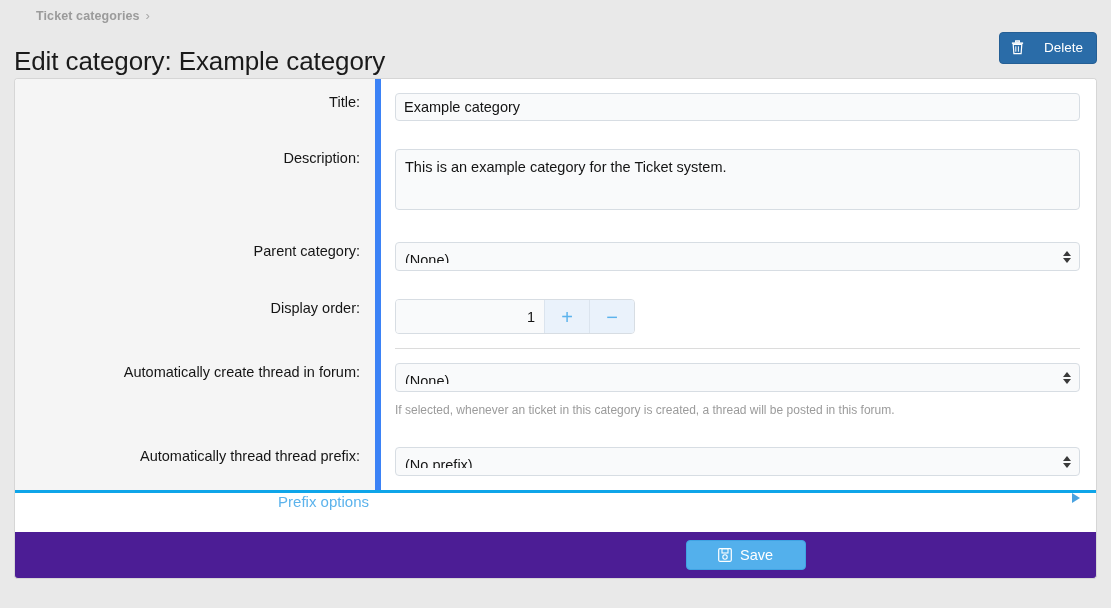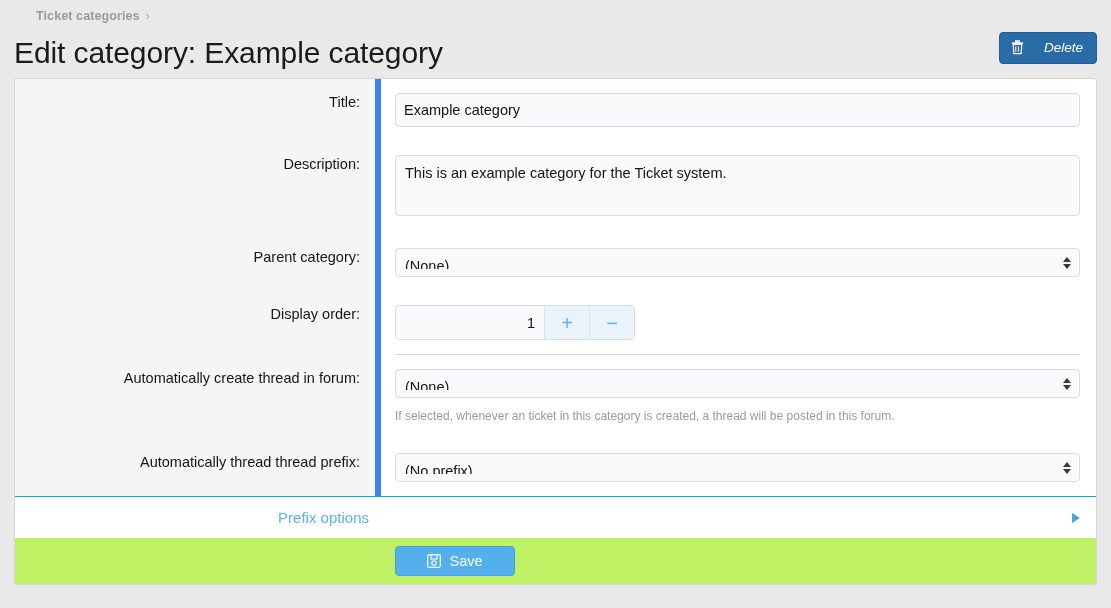--- a/index.html
+++ b/index.html
@@ -26,43 +26,42 @@
     color: #9b9b9b;
     letter-spacing: 0.1px;
     line-height: 16px;
     display: flex;
     align-items: center;
     gap: 6px;
   }
   #breadcrumb .crumb-link { color: #9b9b9b; text-decoration: none; margin-left: 22px; }
   #breadcrumb .crumb-sep { font-weight: normal; font-size: 13px; color: #a8a8a8; }
   #page-title {
-    font-size: 30px;
+    font-size: 26px;
     font-weight: normal;
     color: #1a1a1a;
     line-height: 34px;
-    margin-top: 12px;
+    margin-top: 20px;
     letter-spacing: -0.1px;
   }
   #delete-button {
     position: absolute;
     right: 14px;
     top: 32px;
     background: #2a6ca8;
     border: 1px solid #255f95;
     border-radius: 4px;
     color: #ffffff;
     font-size: 13.5px;
     padding: 7px 13px 8px 11px;
     display: flex;
     align-items: center;
     gap: 20px;
     cursor: pointer;
     line-height: 14px;
-    font-style: italic;
   }
   #delete-button svg { display: block; }
 
   
   #form-panel {
     margin: 0 14px;
     width: 1083px;
     background: #ffffff;
     border: 1px solid #d6d6d6;
     border-radius: 4px 4px 0 0;
@@ -105,21 +104,21 @@
     background: #f9fafb;
     border: 1px solid #d7dde3;
     border-radius: 4px;
     font-family: "Liberation Sans", sans-serif;
     font-size: 14.5px;
     color: #141414;
     padding: 7px 9px;
     line-height: 20px;
     outline: none;
   }
-  .txt-input { height: 34px; padding-left: 8px; }
+  .txt-input { height: 28px; padding-left: 8px; }
   .txt-area { height: 61px; resize: none; overflow: hidden; }
 
   .select-wrap { position: relative; }
   .sel-input {
     height: 29px;
     appearance: none;
     -webkit-appearance: none;
     padding-right: 26px;
   }
   .sel-arrows {
@@ -194,22 +193,22 @@
     border-top: 1px solid #dcdcdc;
     margin: 0;
   }
 
   
   .split-row .row-field { padding-bottom: 0; }
 
   
   #prefix-options-row {
     display: flex;
-    align-items: center;
-    border-top: 1px solid #0ea5e9;
+    align-items: flex-start;
+    border-top: 3px solid #0ea5e9;
     background: #ffffff;
     height: 42px;
     padding: 0 16px 0 0;
   }
   #prefix-options-label {
     width: 366px;
     flex: 0 0 366px;
     text-align: right;
     padding-right: 12px;
     font-size: 15px;
@@ -221,28 +220,29 @@
     width: 0; height: 0;
     border-top: 5px solid transparent;
     border-bottom: 5px solid transparent;
     border-left: 8px solid #4aa3e0;
   }
 
   
   #form-footer {
     margin: 0 14px;
     width: 1083px;
-    background: #bef264;
+    background: #4c1d95;
     border: 1px solid #d6d6d6;
     border-top: none;
     border-radius: 0 0 4px 4px;
     height: 47px;
     display: flex;
     align-items: center;
     padding-left: 366px;
+    justify-content: center;
   }
   #save-button {
     margin-left: 14px;
     background: #53b0ec;
     border: 1px solid #3fa3e3;
     border-radius: 4px;
     color: #ffffff;
     font-size: 14.5px;
     height: 30px;
     padding: 0 28px;

